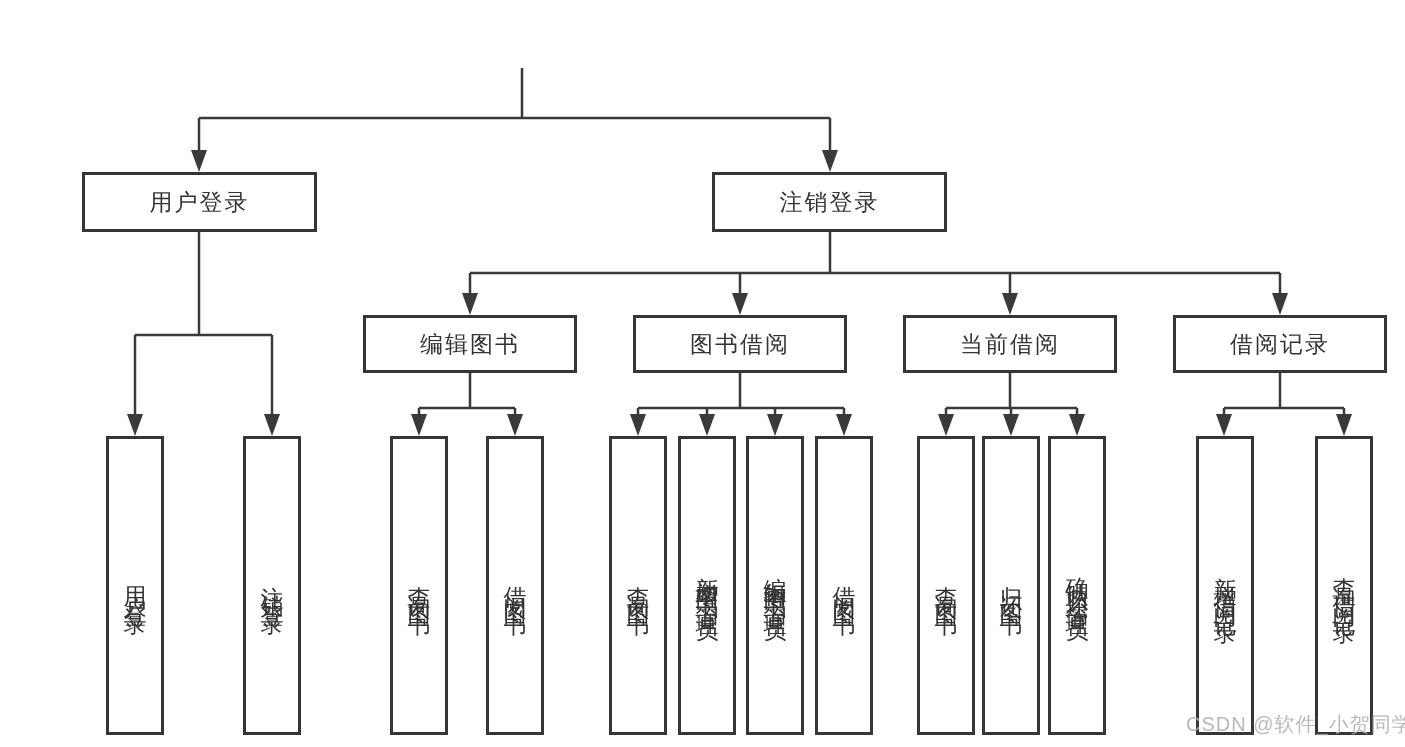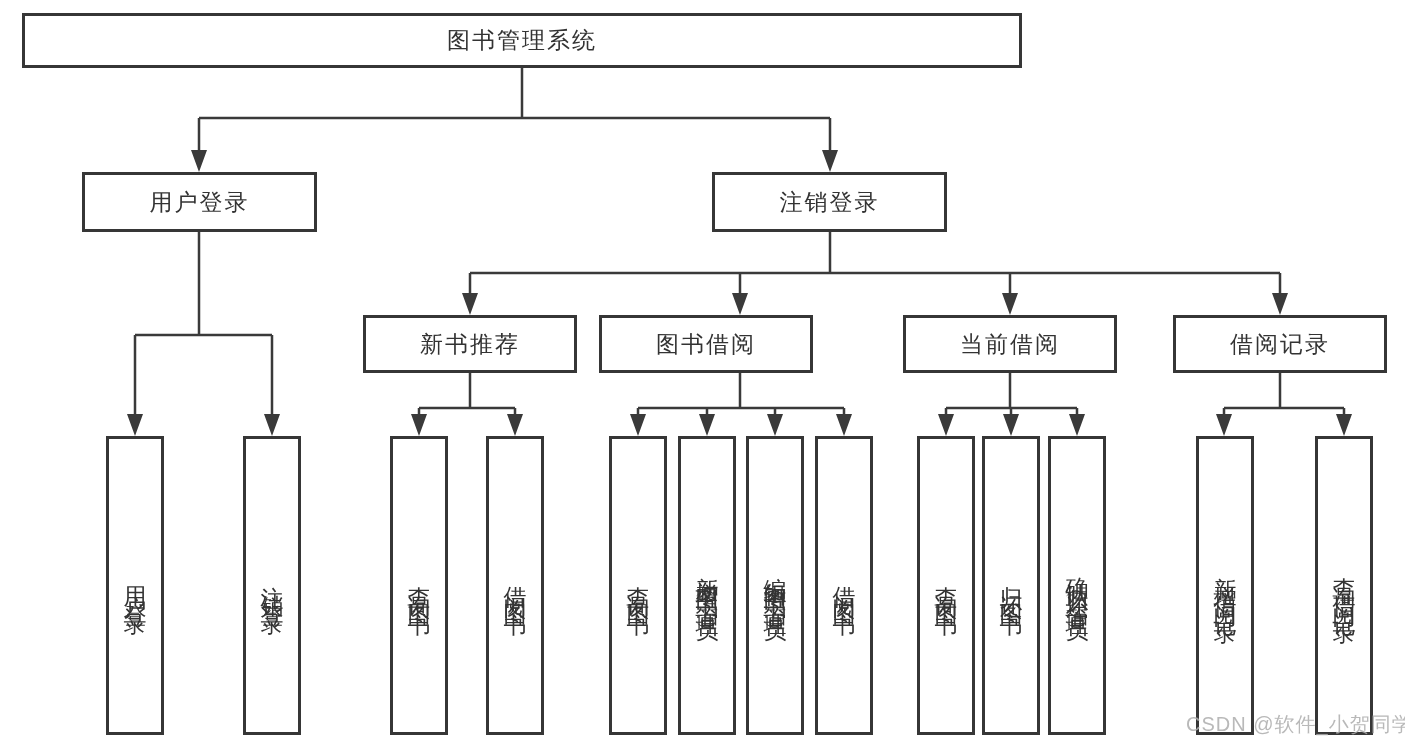--- a/index.html
+++ b/index.html
@@ -90,35 +90,32 @@
       M699,414 L715,414 L707,436 Z
       M767,414 L783,414 L775,436 Z
       M836,414 L852,414 L844,436 Z
       M938,414 L954,414 L946,436 Z
       M1003,414 L1019,414 L1011,436 Z
       M1069,414 L1085,414 L1077,436 Z
       M1216,414 L1232,414 L1224,436 Z
       M1336,414 L1352,414 L1344,436 Z"></path>
   </svg>
 
-  <div class="box root">
-    <span>图书管理系统</span>
-  </div>
 
   <div class="box lvl2" style="left:82px;">
     <span>用户登录</span>
   </div>
   <div class="box lvl2" style="left:712px;">
     <span>注销登录</span>
   </div>
 
   <div class="box lvl3" style="left:363px;">
-    <span>新书推荐</span>
+    <span>编辑图书</span>
   </div>
-  <div class="box lvl3" style="left:599px;">
+  <div class="box lvl3" style="left:633px;">
     <span>图书借阅</span>
   </div>
   <div class="box lvl3" style="left:903px;">
     <span>当前借阅</span>
   </div>
   <div class="box lvl3" style="left:1173px;">
     <span>借阅记录</span>
   </div>
 
   <div class="box leaf" style="left:106px;">

